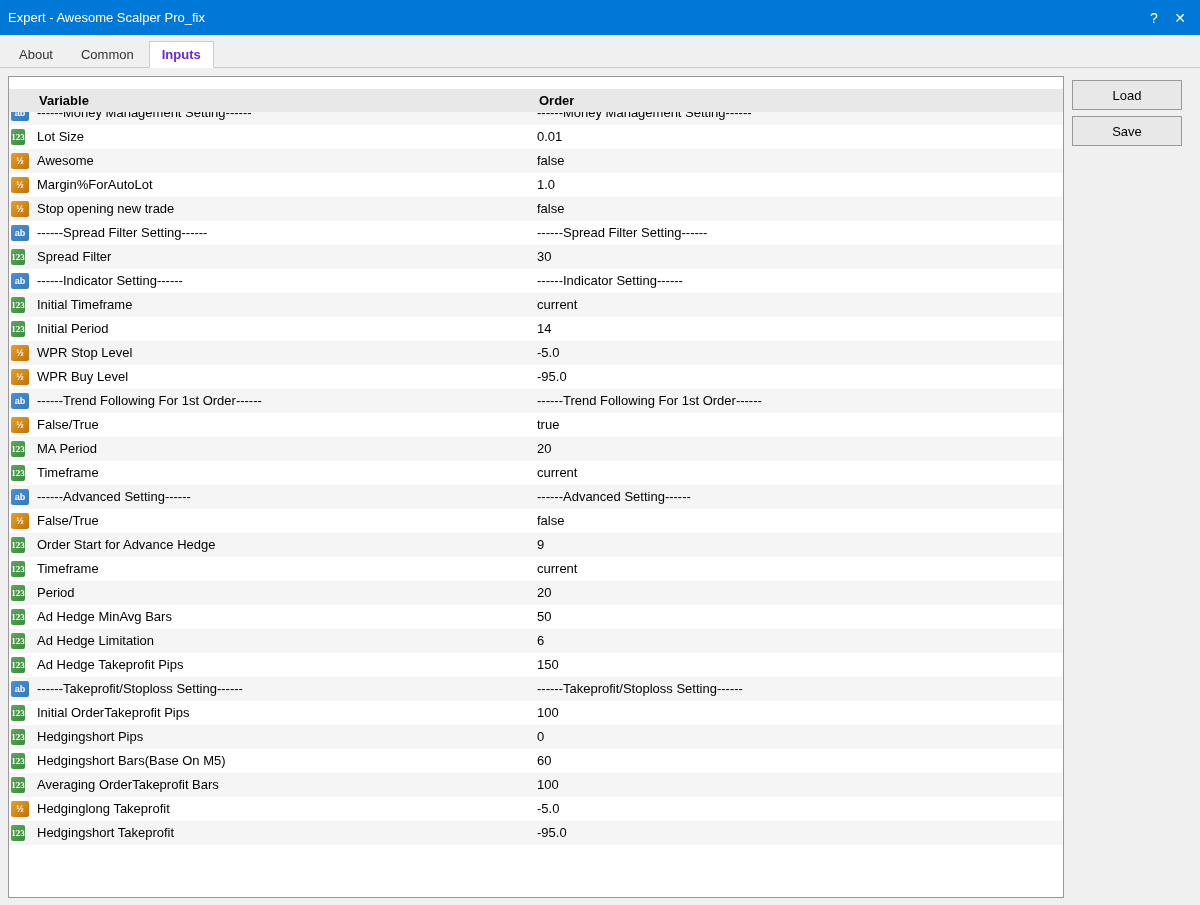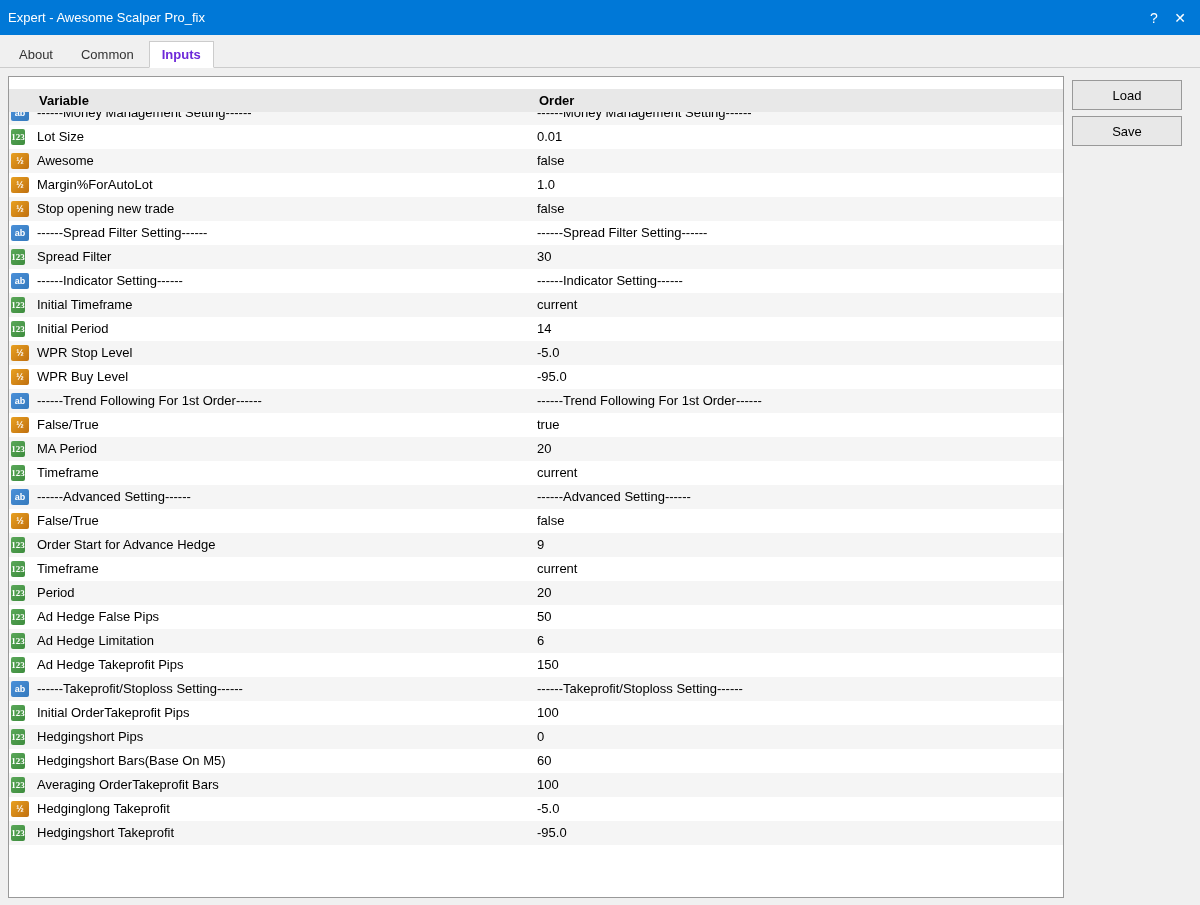--- a/index.html
+++ b/index.html
@@ -298,21 +298,21 @@
             <td class="var-col">Timeframe</td>
             <td class="val-col">current</td>
           </tr>
           <tr>
             <td class="icon-cell"><span class="icon-12">123</span></td>
             <td class="var-col">Period</td>
             <td class="val-col">20</td>
           </tr>
           <tr>
             <td class="icon-cell"><span class="icon-12">123</span></td>
-            <td class="var-col">Ad Hedge False Pips</td>
+            <td class="var-col">Ad Hedge MinAvg Bars</td>
             <td class="val-col">50</td>
           </tr>
           <tr>
             <td class="icon-cell"><span class="icon-12">123</span></td>
             <td class="var-col">Ad Hedge Limitation</td>
             <td class="val-col">6</td>
           </tr>
           <tr>
             <td class="icon-cell"><span class="icon-12">123</span></td>
             <td class="var-col">Ad Hedge Takeprofit Pips</td>

